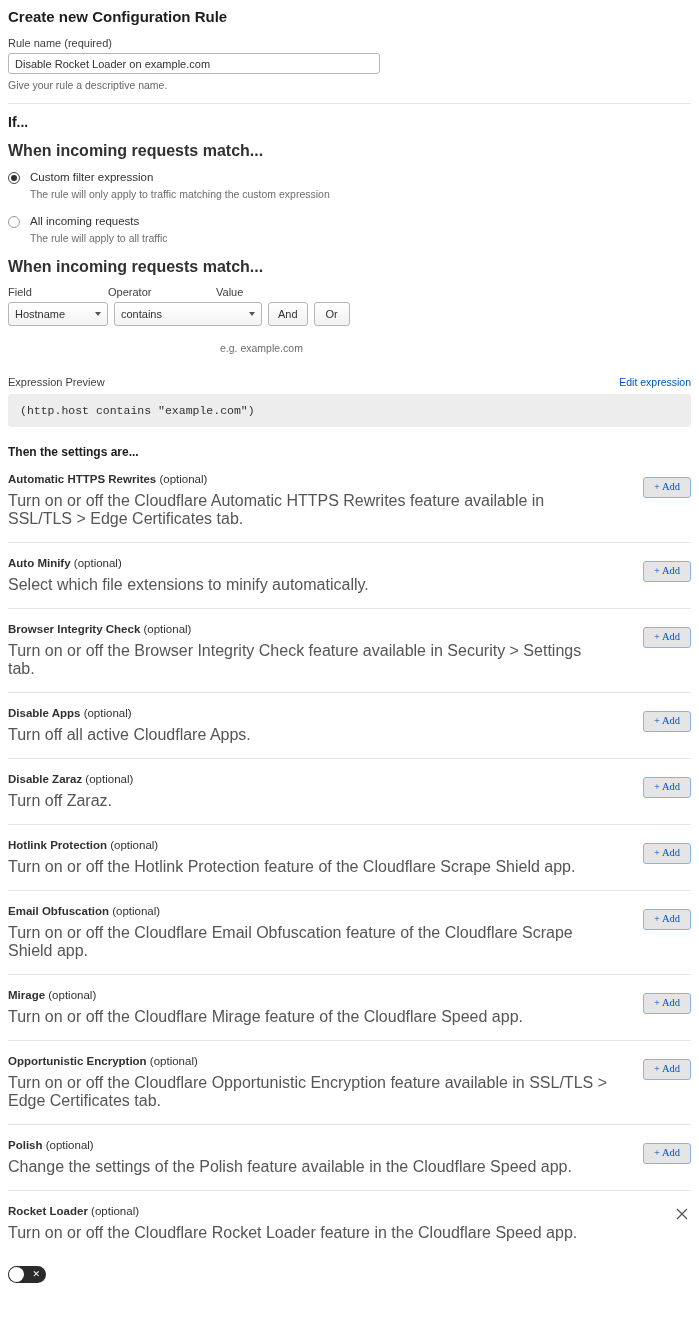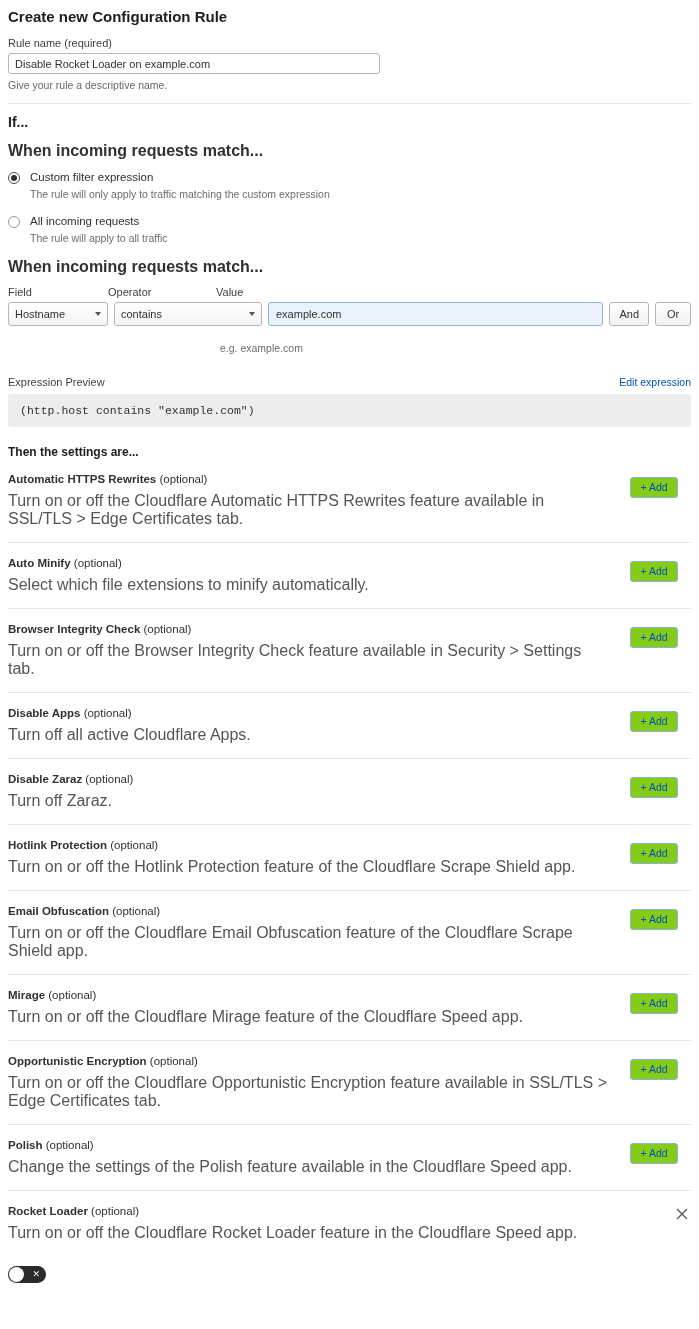--- a/index.html
+++ b/index.html
@@ -209,30 +209,30 @@
   }
   .setting-name b { font-weight: bold; }
   .setting-name .opt { font-weight: normal; color: #313131; }
   .setting-desc {
     font-size: 16px;
     color: #555;
     padding-right: 80px;
   }
   .add-btn {
     position: absolute;
-    right: 13px;
+    right: 0;
     top: 18px;
     width: 48px;
     height: 21px;
     border: 1px solid #8ab4df;
     border-radius: 3px;
-    background: #84cc16;
+    background: #e5e5e5;
     color: #0051c3;
     font-size: 10.5px;
-    font-family: Liberation Sans, sans-serif;
+    font-family: Liberation Serif, serif;
     cursor: pointer;
     line-height: 1;
   }
   .close-x {
     position: absolute;
     right: 2px;
     top: 16px;
     width: 14px;
     height: 14px;
     cursor: pointer;
@@ -312,21 +312,20 @@
 
   <div class="filter-row">
     <div class="select field-sel">
       <span>Hostname</span>
       <span class="caret"></span>
     </div>
     <div class="select op-sel">
       <span>contains</span>
       <span class="caret"></span>
     </div>
-    <input class="value-input" type="text" value="example.com" style="">
     <button class="small-btn">And</button>
     <button class="small-btn">Or</button>
   </div>
 
   <div class="value-hint">e.g. example.com</div>
 
   <div class="expr-head">
     <div class="expr-label">Expression Preview</div>
     <a class="expr-edit">Edit expression</a>
   </div>

